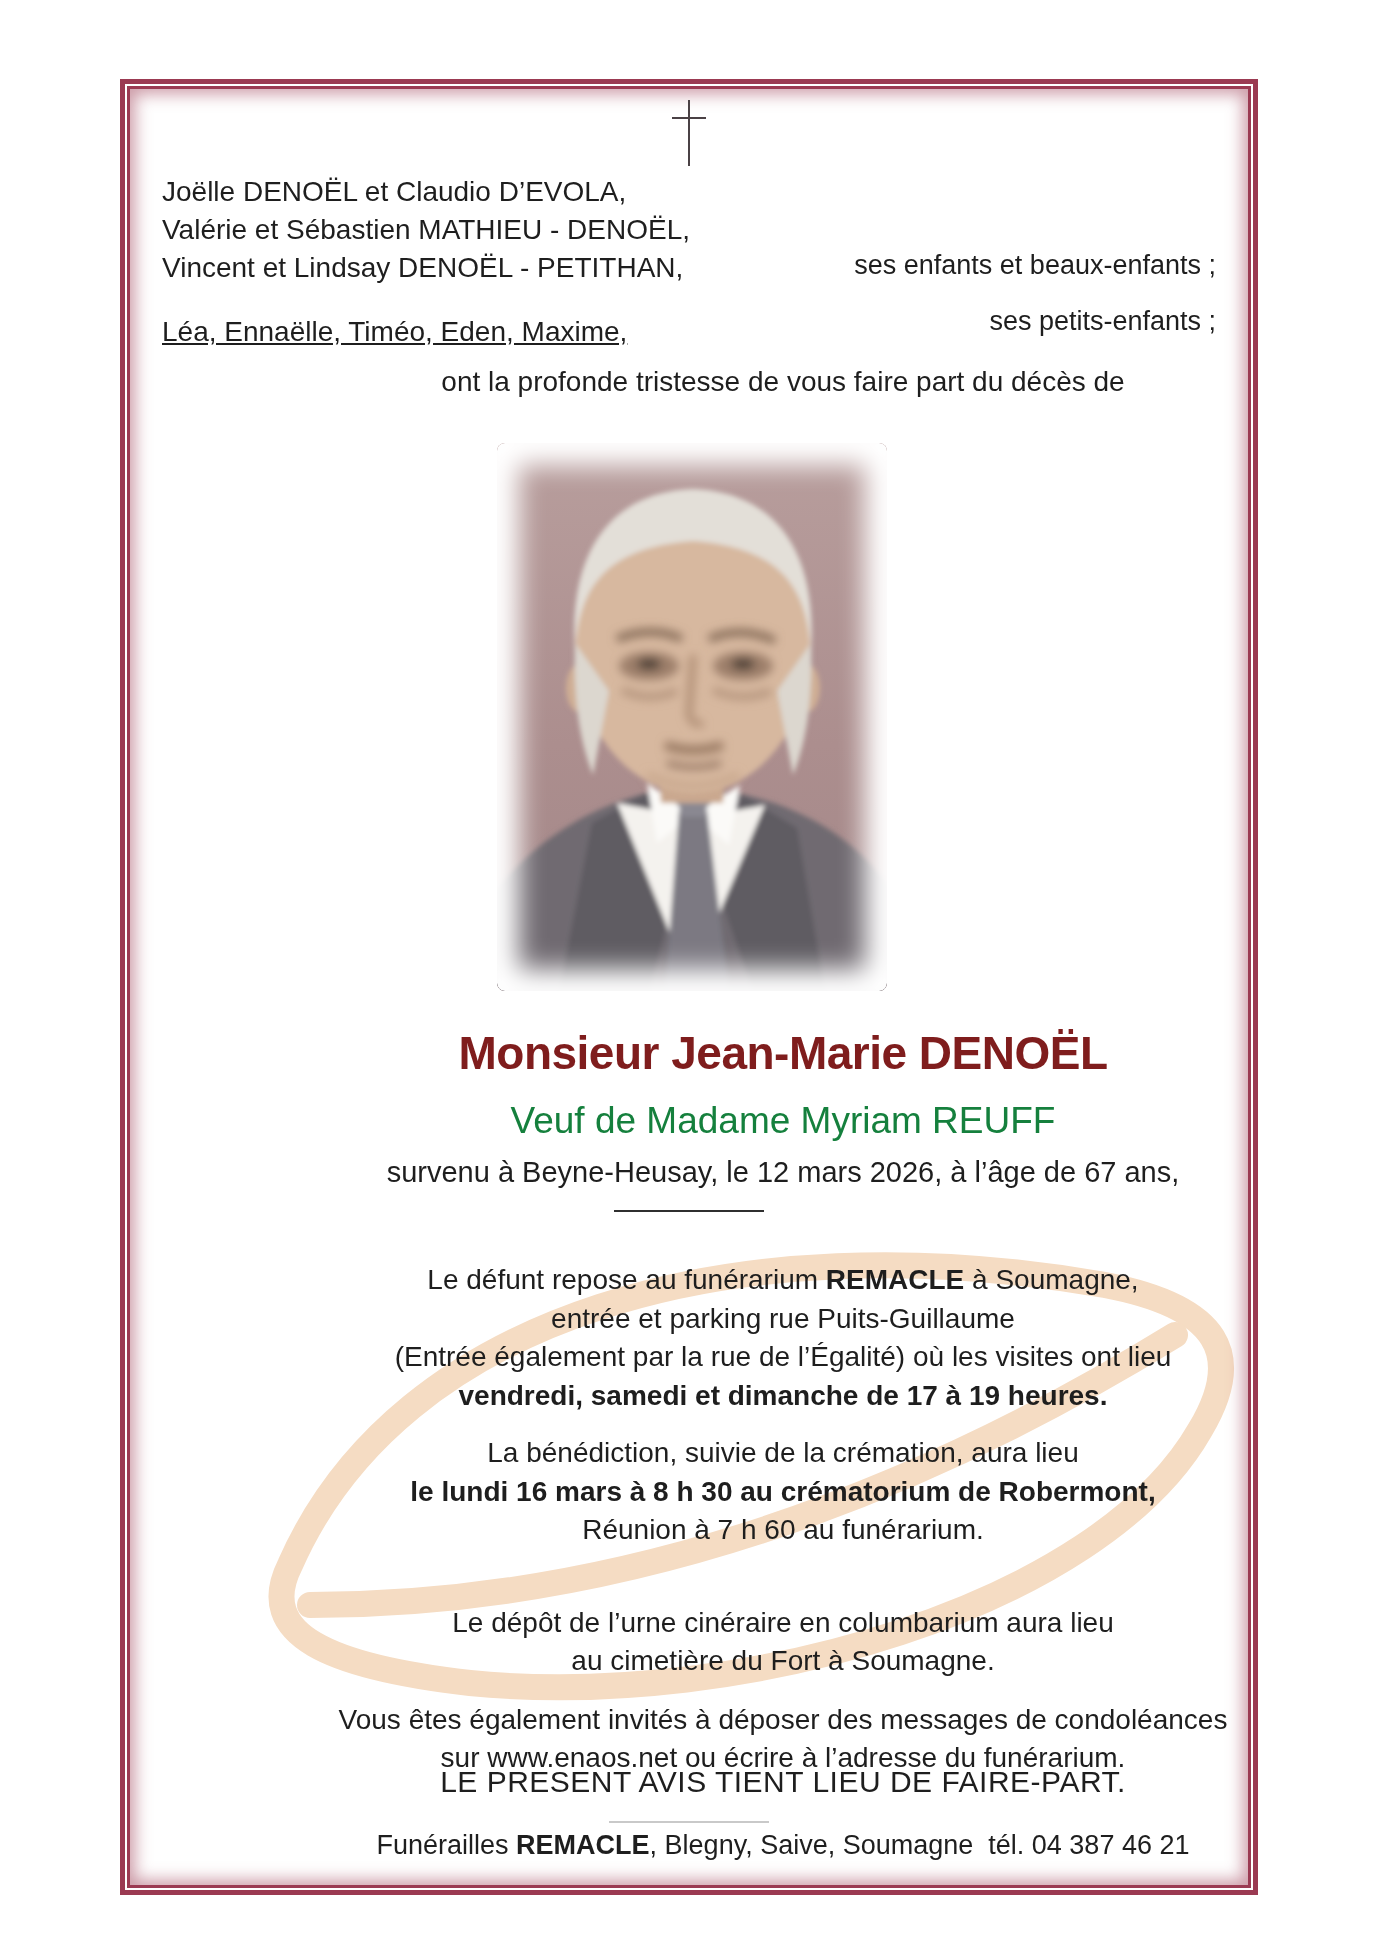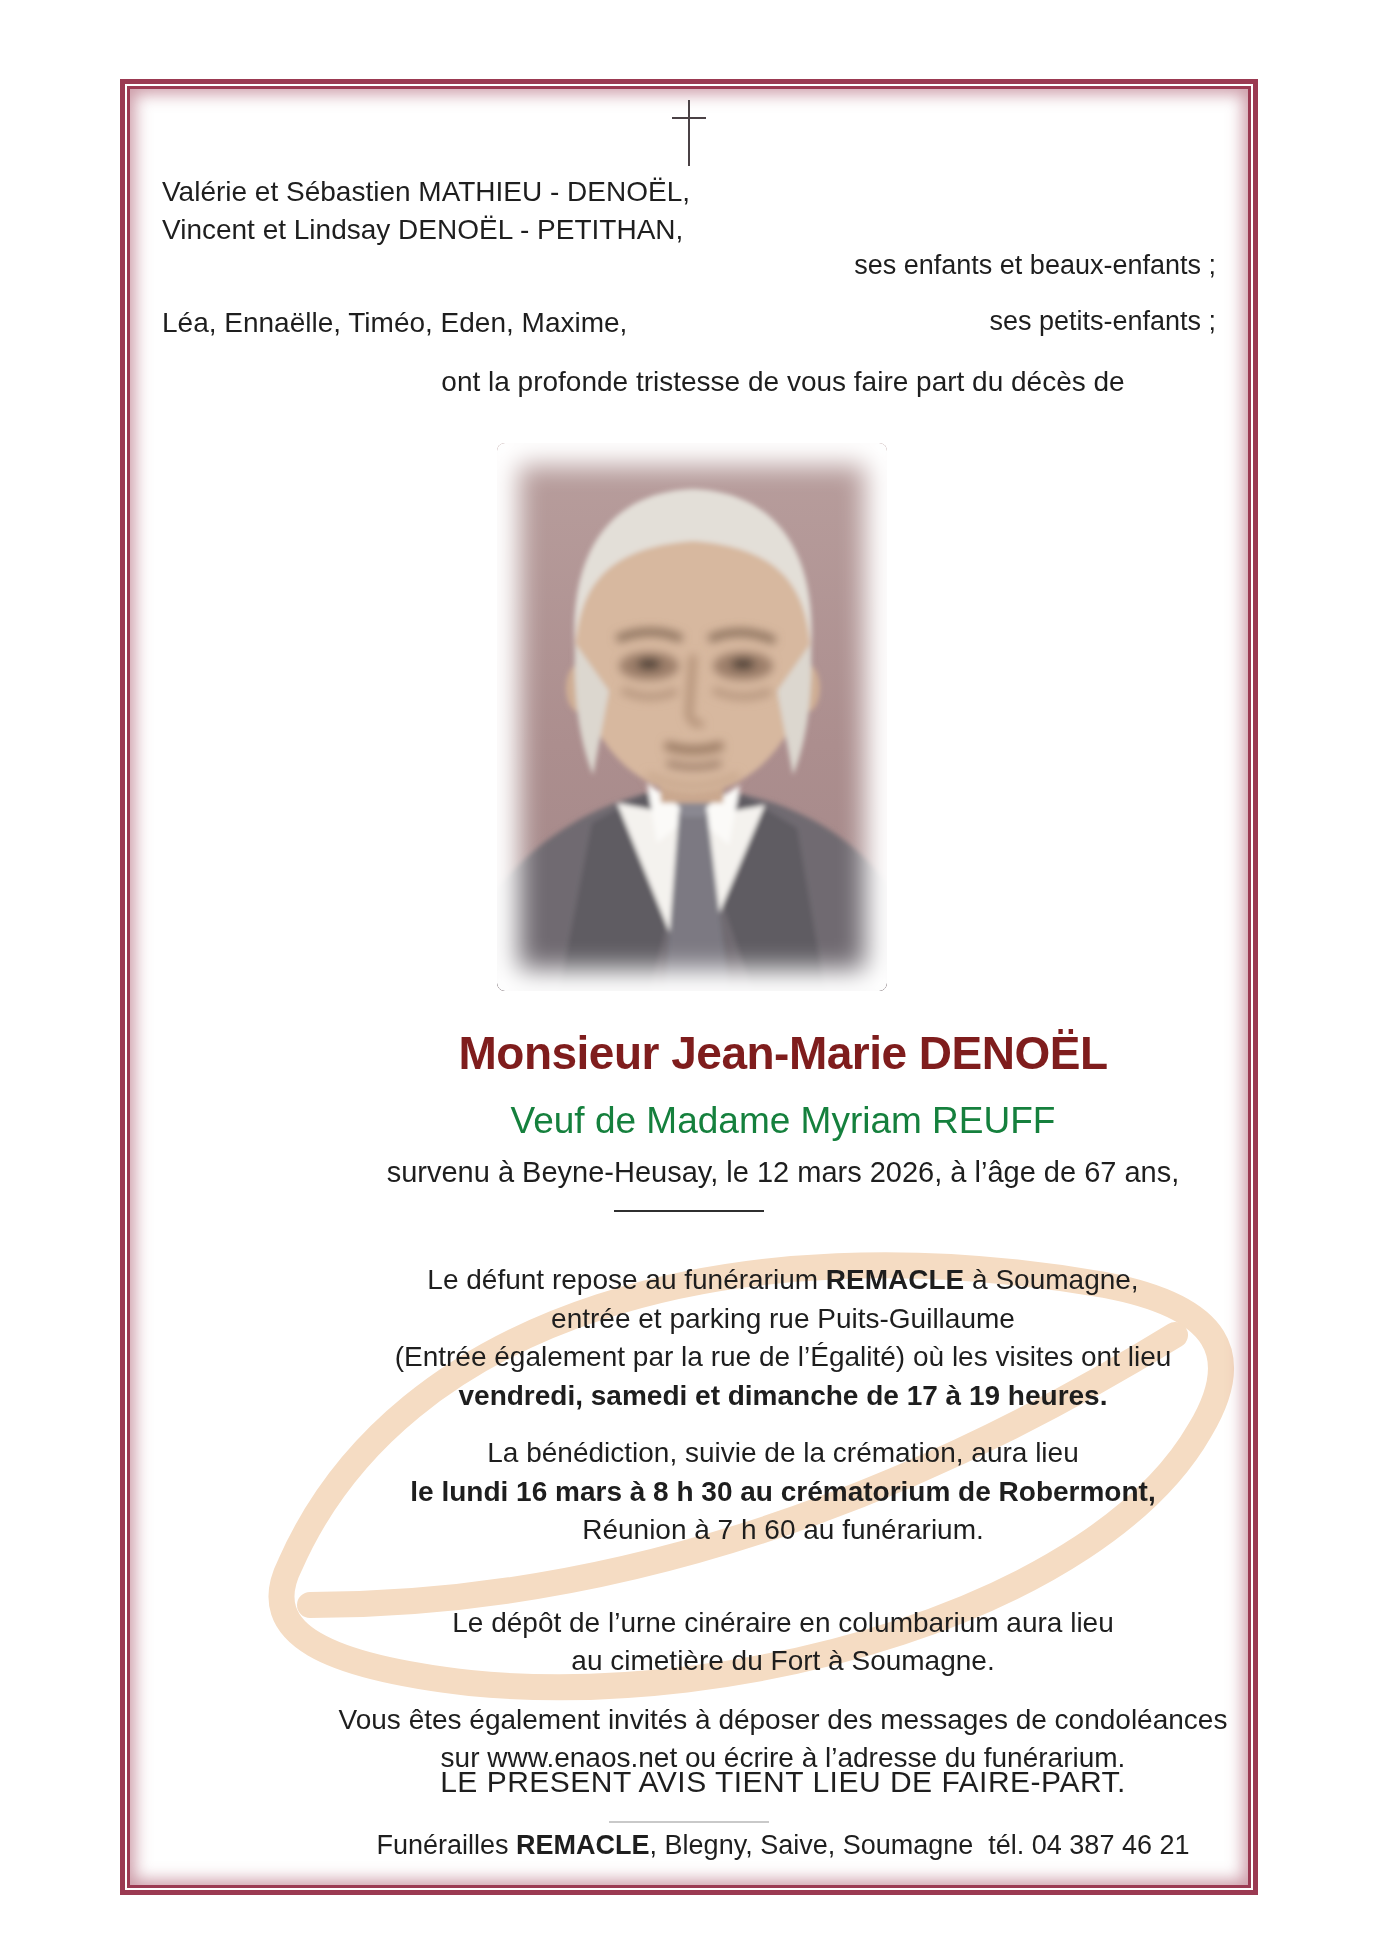--- a/index.html
+++ b/index.html
@@ -23,21 +23,21 @@
     box-shadow:inset 0 0 16px 5px rgba(155,58,82,.50);
   }
 
   
   .cross{left:672px;top:100px;width:34px;height:66px;z-index:3;}
   .cross .v{position:absolute;left:16px;top:0;width:2px;height:66px;background:#4a4145;}
   .cross .h{position:absolute;left:0;top:17px;width:34px;height:2px;background:#4a4145;}
 
   
   .names{left:162px;top:173px;font-size:28px;line-height:38px;z-index:3;}
-  .grandkids{left:162px;top:307px;font-size:28px;z-index:3;}
+  .grandkids{left:162px;top:316px;font-size:28px;z-index:3;text-decoration:underline;}
   .lbl-children{right:162px;top:250px;font-size:27px;text-align:right;z-index:3;}
   .lbl-grandchildren{right:162px;top:306px;font-size:27px;text-align:left;z-index:3;}
   .announce{top:366px;font-size:28px;}
 
   
   .photo{left:497px;top:443px;width:390px;height:548px;z-index:3;border-radius:8px;overflow:hidden;}
   .photo svg{display:block;}
   .photo .vignette{position:absolute;inset:0;border-radius:8px;
     box-shadow:inset 0 0 26px 22px #ffffff;}
 
@@ -72,20 +72,21 @@
 <div class="abs frame-outer">
   <div class="frame-inner"></div>
 </div>
 
 <div class="abs cross">
   <span class="v"></span>
   <span class="h"></span>
 </div>
 
 <div class="abs names">
+  <div>Joëlle DENOËL et Claudio D’EVOLA,</div>
   <div>Valérie et Sébastien MATHIEU - DENOËL,</div>
   <div>Vincent et Lindsay DENOËL - PETITHAN,</div>
 </div>
 <div class="abs lbl-children">ses enfants et beaux-enfants ;</div>
 
 <div class="abs grandkids">Léa, Ennaëlle, Timéo, Eden, Maxime,</div>
 <div class="abs lbl-grandchildren">ses petits-enfants ;</div>
 
 <div class="abs ctr z announce">ont la profonde tristesse de vous faire part du décès de</div>
 

